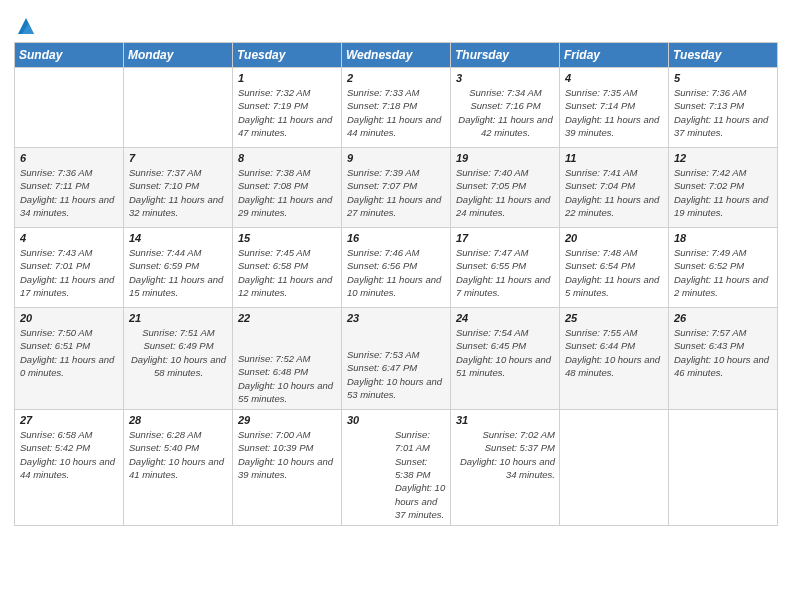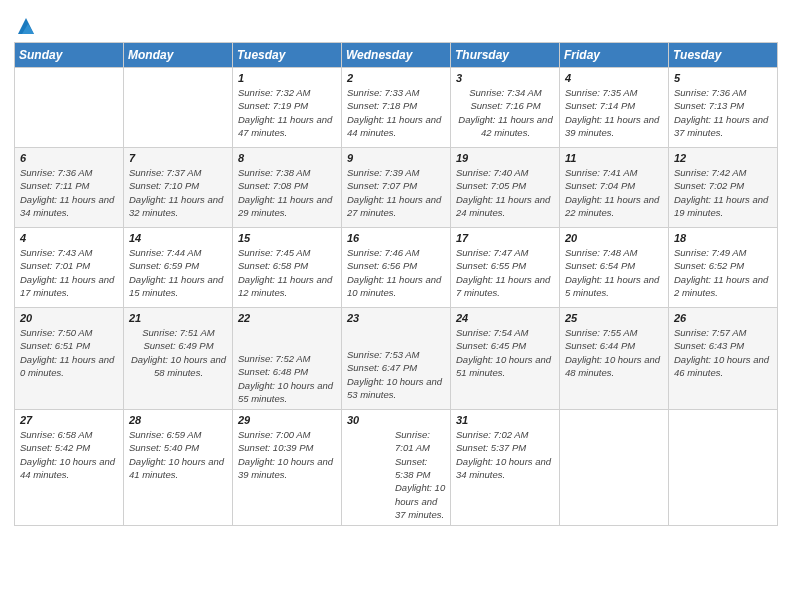--- a/index.html
+++ b/index.html
@@ -305,39 +305,39 @@
         </tr>
         <tr>
           <td>
             <span class="day-number">27</span>
             <div class="day-info" style="white-space: pre-line;">Sunrise: 6:58 AM
 Sunset: 5:42 PM
 Daylight: 10 hours and 44 minutes.</div>
           </td>
           <td>
             <span class="day-number">28</span>
-            <div class="day-info" style="white-space: pre-line;">Sunrise: 6:59 AM
+            <div class="day-info" style="white-space: pre-line;">Sunrise: 6:28 AM
 Sunset: 5:40 PM
 Daylight: 10 hours and 41 minutes.</div>
           </td>
           <td>
             <span class="day-number">29</span>
             <div class="day-info" style="white-space: pre-line;">Sunrise: 7:00 AM
 Sunset: 10:39 PM
 Daylight: 10 hours and 39 minutes.</div>
           </td>
           <td>
             <span class="day-number">30</span>
             <div class="day-info" style="white-space: pre-line; margin-left: 48px;">Sunrise: 7:01 AM
 Sunset: 5:38 PM
 Daylight: 10 hours and 37 minutes.</div>
           </td>
           <td>
             <span class="day-number">31</span>
-            <div class="day-info" style="white-space: pre-line;">Sunrise: 7:02 AM
+            <div class="day-info" style="white-space: pre-line; text-align: right;">Sunrise: 7:02 AM
 Sunset: 5:37 PM
 Daylight: 10 hours and 34 minutes.</div>
           </td>
           <td class="empty"></td>
           <td class="empty"></td>
         </tr>
       </tbody>
   </table>
 </div>
 

